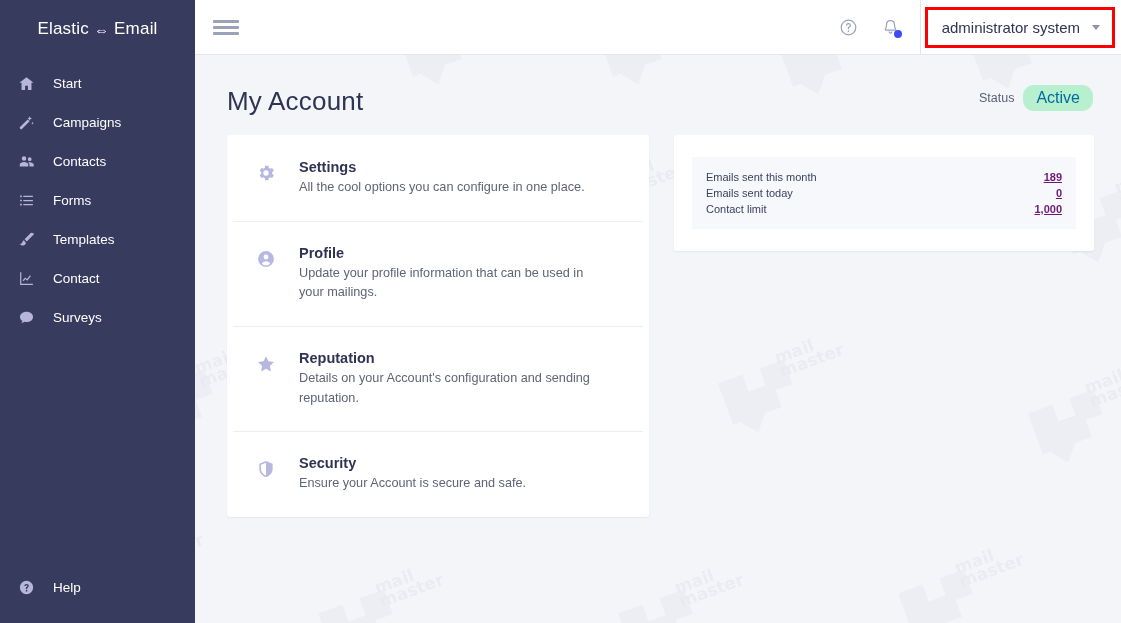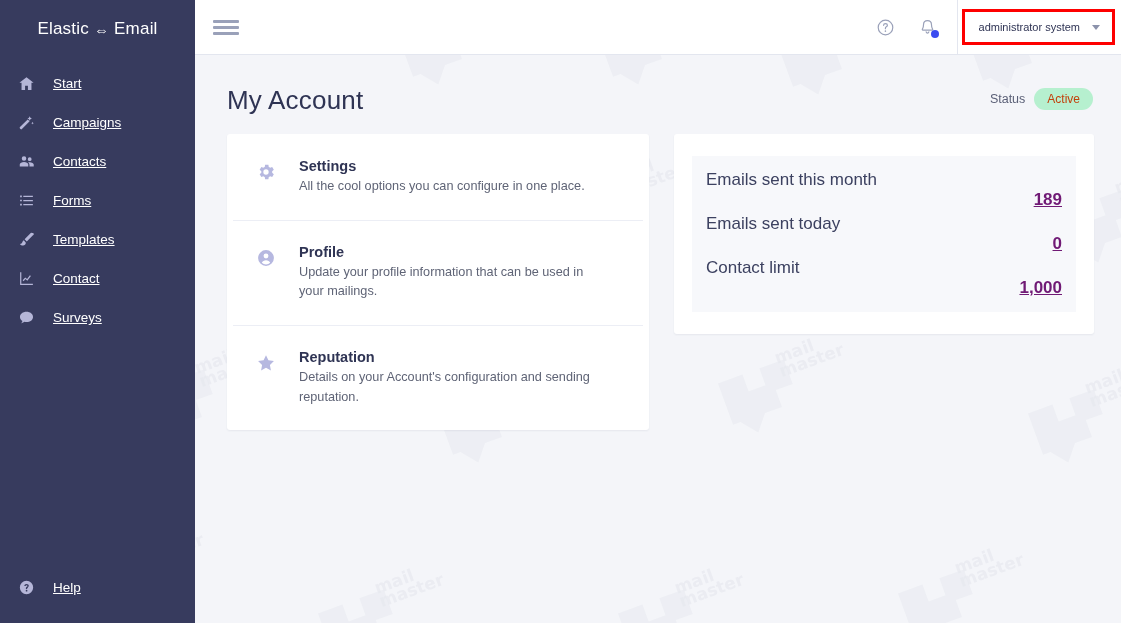--- a/index.html
+++ b/index.html
@@ -45,21 +45,21 @@
     height: 39px; padding-left: 18px;
     color: #ffffff; font-size: 13.5px;
     cursor: pointer;
   }
   .nav-item .ico {
     width: 26px; height: 20px; flex: 0 0 26px;
     display: flex; align-items: center; justify-content: flex-start;
     color: #b5b6d8;
   }
   .nav-item .ico svg { width: 17px; height: 17px; display: block; fill: #b5b6d8; }
-  .nav-label { margin-left: 9px; text-decoration: underline; }
+  .nav-label { margin-left: 9px; }
   .nav-bottom { position: absolute; bottom: 16px; left: 0; right: 0; }
 
   
   .main { flex: 1; display: flex; flex-direction: column; position: relative; min-width: 0; }
 
   .topbar {
     height: 55px; background: #ffffff;
     border-bottom: 1px solid #e3e6ef;
     display: flex; align-items: center;
     position: relative; z-index: 6;
@@ -89,38 +89,38 @@
   .user-wrap {
     position: relative; margin-left: 4px; margin-right: 6px;
     padding: 0; display: flex; align-items: center;
   }
   .user-box {
     display: flex; align-items: center; gap: 12px;
     padding: 9px 12px 9px 14px; cursor: pointer;
     border: 3px solid #fe0000;
     background: #fff;
   }
-  .user-name { font-size: 11px; color: #2f3454; white-space: nowrap; }
+  .user-name { font-size: 15px; color: #2f3454; white-space: nowrap; }
   .caret {
     width: 0; height: 0; border-left: 4.5px solid transparent;
     border-right: 4.5px solid transparent; border-top: 5px solid #8b92ab;
   }
 
   .content { flex: 1; position: relative; overflow: hidden; }
 
   .page-head {
     display: flex; align-items: flex-end;
     padding: 30px 28px 0 32px;
   }
   .page-title { font-size: 26px; color: #2f3454; font-weight: 400; letter-spacing: .2px; }
   .status-wrap { margin-left: auto; display: flex; align-items: center; gap: 9px; padding-bottom: 6px; }
   .status-label { font-size: 12.5px; color: #5b6077; }
   .badge {
-    background: #b6f0cf; color: #c2410c;
-    font-size: 12px; font-weight: 500;
+    background: #b6f0cf; color: #0369a1;
+    font-size: 16px; font-weight: 500;
     padding: 4px 13px; border-radius: 11px;
   }
 
   .columns { display: flex; gap: 25px; padding: 18px 28px 0 32px; align-items: flex-start; }
 
   .card {
     background: #ffffff; border-radius: 3px;
     box-shadow: 0 1px 2px rgba(46,52,85,.07);
     position: relative; z-index: 4;
   }
@@ -141,21 +141,21 @@
     display: flex; justify-content: center;
   }
   .acc-ico svg { width: 20px; height: 20px; display: block; fill: #b6b8e0; }
   .acc-text { margin-left: 18px; }
   .acc-title { font-size: 14.5px; font-weight: 700; color: #2f3454; margin-bottom: 3px; }
   .acc-desc { font-size: 12.7px; color: #5f6476; line-height: 1.55; max-width: 292px; }
 
   .stats { background: #f7f8fb; padding: 12px 14px; }
   .stat-row {
     display: flex; align-items: baseline;
-    font-size: 17px; color: #2f3454; padding: 2px 0; flex-direction: column;
+    font-size: 11px; color: #2f3454; padding: 2px 0;
   }
   .stat-name { color: #3c4160; }
   .stat-val { margin-left: auto; font-weight: 700; color: #701a75; text-decoration: underline; }
 </style>
 </head>
 <body>
 
 <div id="app">
 
   <aside class="sidebar">
@@ -323,20 +323,31 @@
               <svg viewBox="0 0 24 24">
                   <path d="M12 2.8l2.9 6 6.6.9-4.8 4.6 1.2 6.6L12 17.8l-5.9 3.1 1.2-6.6L2.5 9.7l6.6-.9z"></path>
                 </svg>
             </span>
             <div class="acc-text">
               <div class="acc-title">Reputation</div>
               <div class="acc-desc">Details on your Account's configuration and sending reputation.</div>
             </div>
           </div>
 
+          <div class="acc-row">
+            <span class="acc-ico">
+              <svg viewBox="0 0 24 24">
+                  <path d="M12 2.4 4 5.6v6c0 4.8 3.4 8.9 8 10 4.6-1.1 8-5.2 8-10v-6l-8-3.2zm0 2.1v15.2c-3.4-1-6-4.3-6-8.1V6.9l6-2.4z"></path>
+                </svg>
+            </span>
+            <div class="acc-text">
+              <div class="acc-title">Security</div>
+              <div class="acc-desc">Ensure your Account is secure and safe.</div>
+            </div>
+          </div>
 
         </section>
 
         <section class="card right-card">
           <div class="stats">
             <div class="stat-row">
               <span class="stat-name">Emails sent this month</span>
               <span class="stat-val">189</span>
             </div>
             <div class="stat-row">

